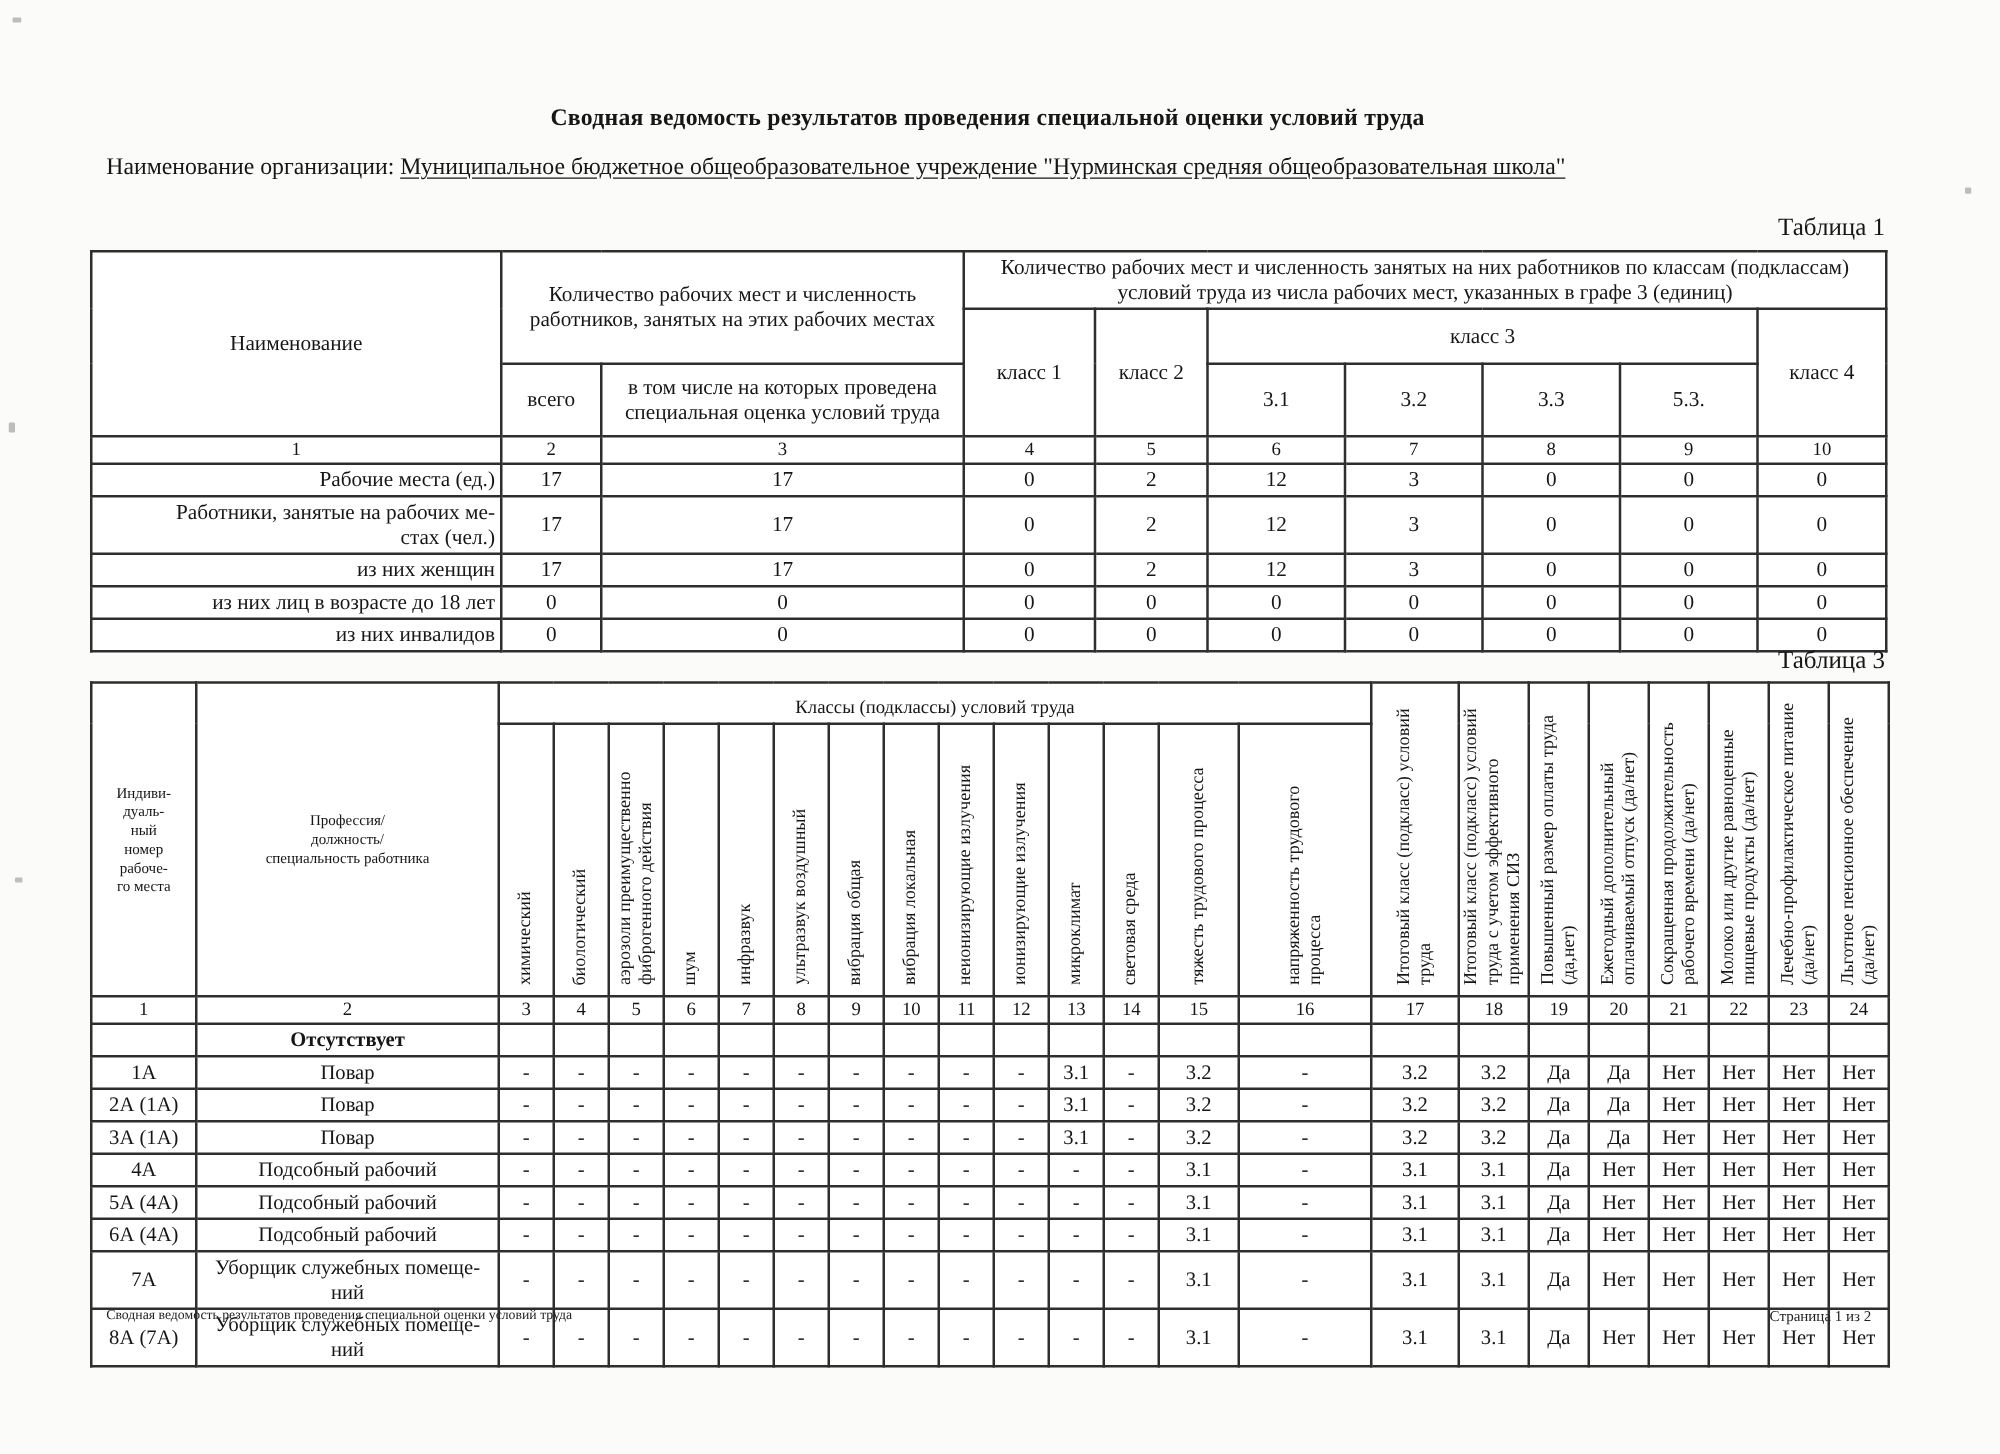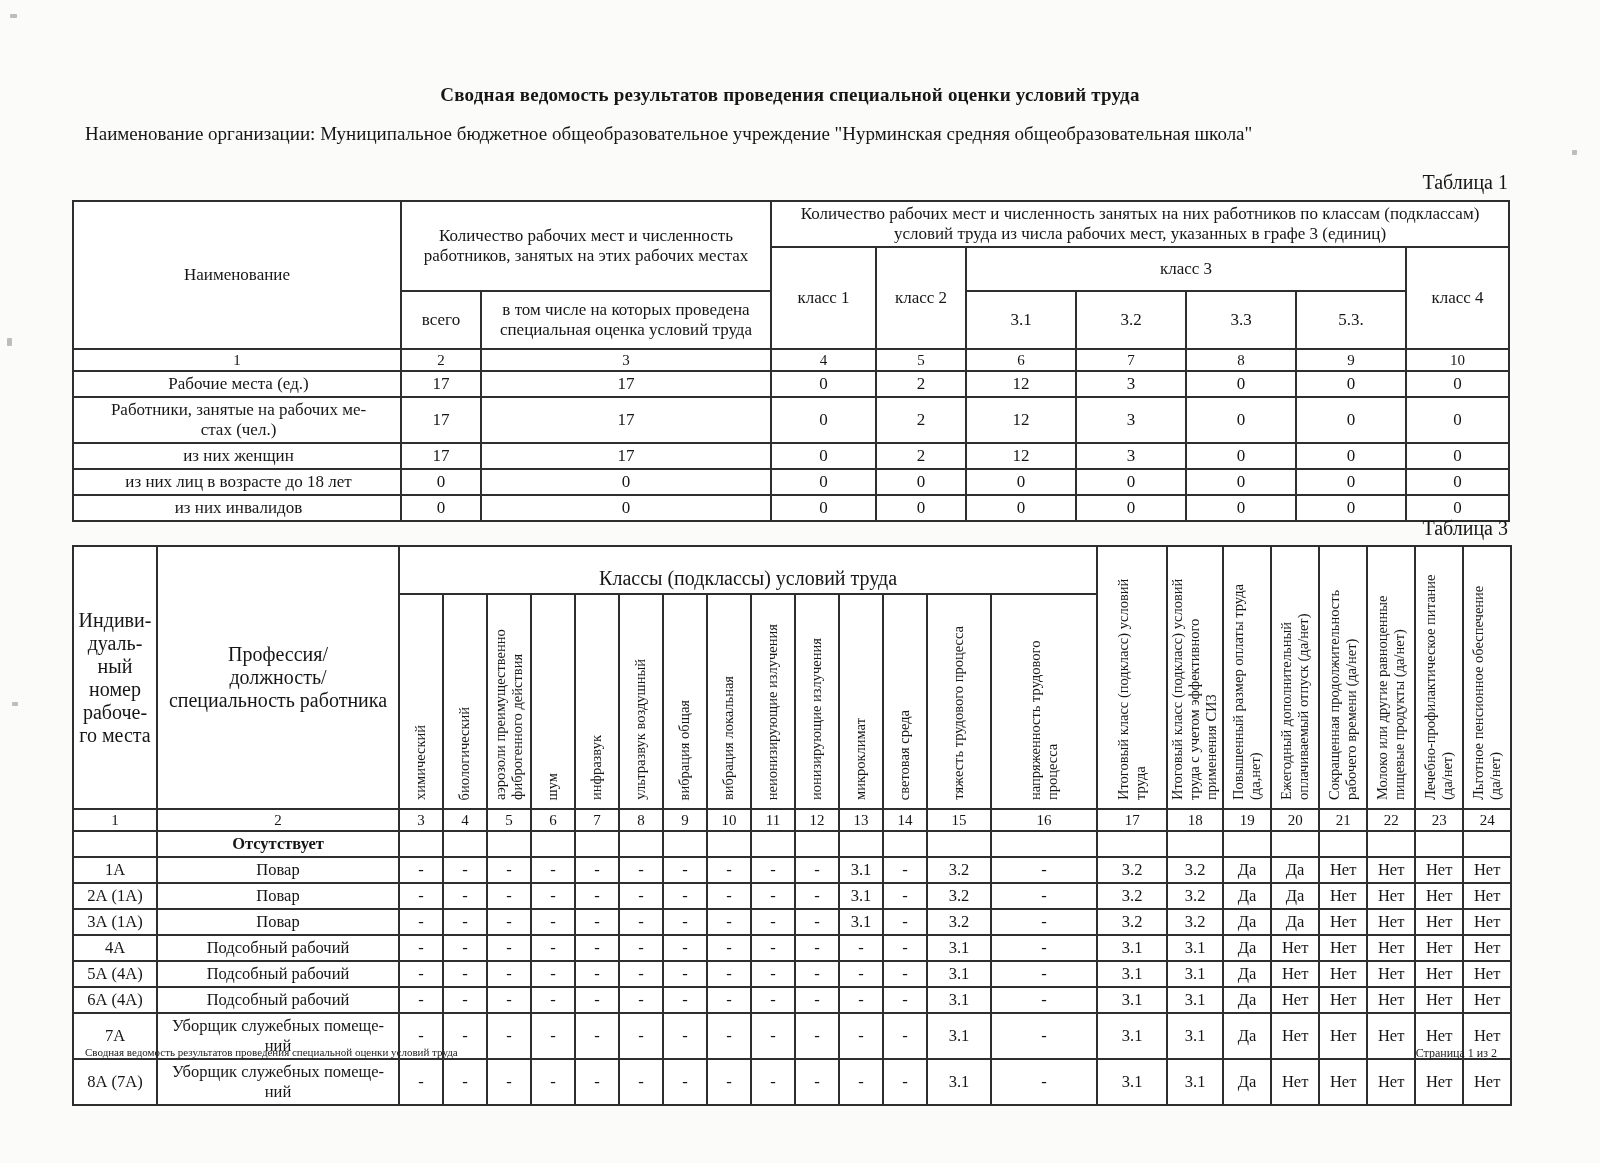--- a/index.html
+++ b/index.html
@@ -14,21 +14,21 @@
   .speck{position:absolute;background:#8a8a8a;opacity:.55;border-radius:1px}
 
   .title{
     position:absolute;top:84px;left:72px;width:1436px;
     text-align:center;font-weight:bold;font-size:19px;letter-spacing:.2px;
   }
   .org{
     position:absolute;top:119px;left:85px;width:1440px;
     font-size:19px;line-height:1.58;
   }
-  .uline{text-underline-offset:3px}
+  .uline{text-decoration:underline;text-underline-offset:3px}
 
   .cap{position:absolute;right:92px;font-size:20px}
   .cap1{top:171px}
   .cap2{top:517px}
 
   table{border-collapse:collapse;table-layout:fixed;background:#fff}
   th,td{
     border:2px solid #2e2e2e;
     text-align:center;vertical-align:middle;
     font-weight:normal;font-size:17px;
@@ -37,28 +37,28 @@
   .pre{white-space:pre-line}
   .bold{font-weight:bold}
 
   
   .t1{position:absolute;top:200px;left:72px;width:1436px}
   .t1 .hr1{height:46px}
   .t1 .hr2{height:44px}
   .t1 .hr3{height:58px}
   .t1 .num, .t2 .num{height:22px;font-size:15px;padding:0 2px}
   .t1 tbody td{height:25px}
-  .t1 .lbl{text-align:center;padding-left:7px}
+  .t1 .lbl{text-align:right;padding-left:7px}
 
   
   .t2{position:absolute;top:545px;left:72px;width:1440px}
-  .t2 .banner{height:48px;font-size:20px}
+  .t2 .banner{height:32px;font-size:15px}
   .t2 .rotrow th{height:212px}
   .t2 th{vertical-align:bottom;padding:3px 1px}
-  .t2 .idh, .t2 .profh{vertical-align:middle;font-size:20px}
+  .t2 .idh, .t2 .profh{vertical-align:middle;font-size:12px}
   .rot{
     writing-mode:vertical-rl;
     transform:rotate(180deg);
     display:inline-block;
     font-size:14.5px;line-height:1.18;
     max-height:202px;text-align:left;
   }
   .rot-tall{max-height:238px}
   .t2 tbody td{height:23px;font-size:16.5px}
   .t2 tbody tr.two td{height:46px}

